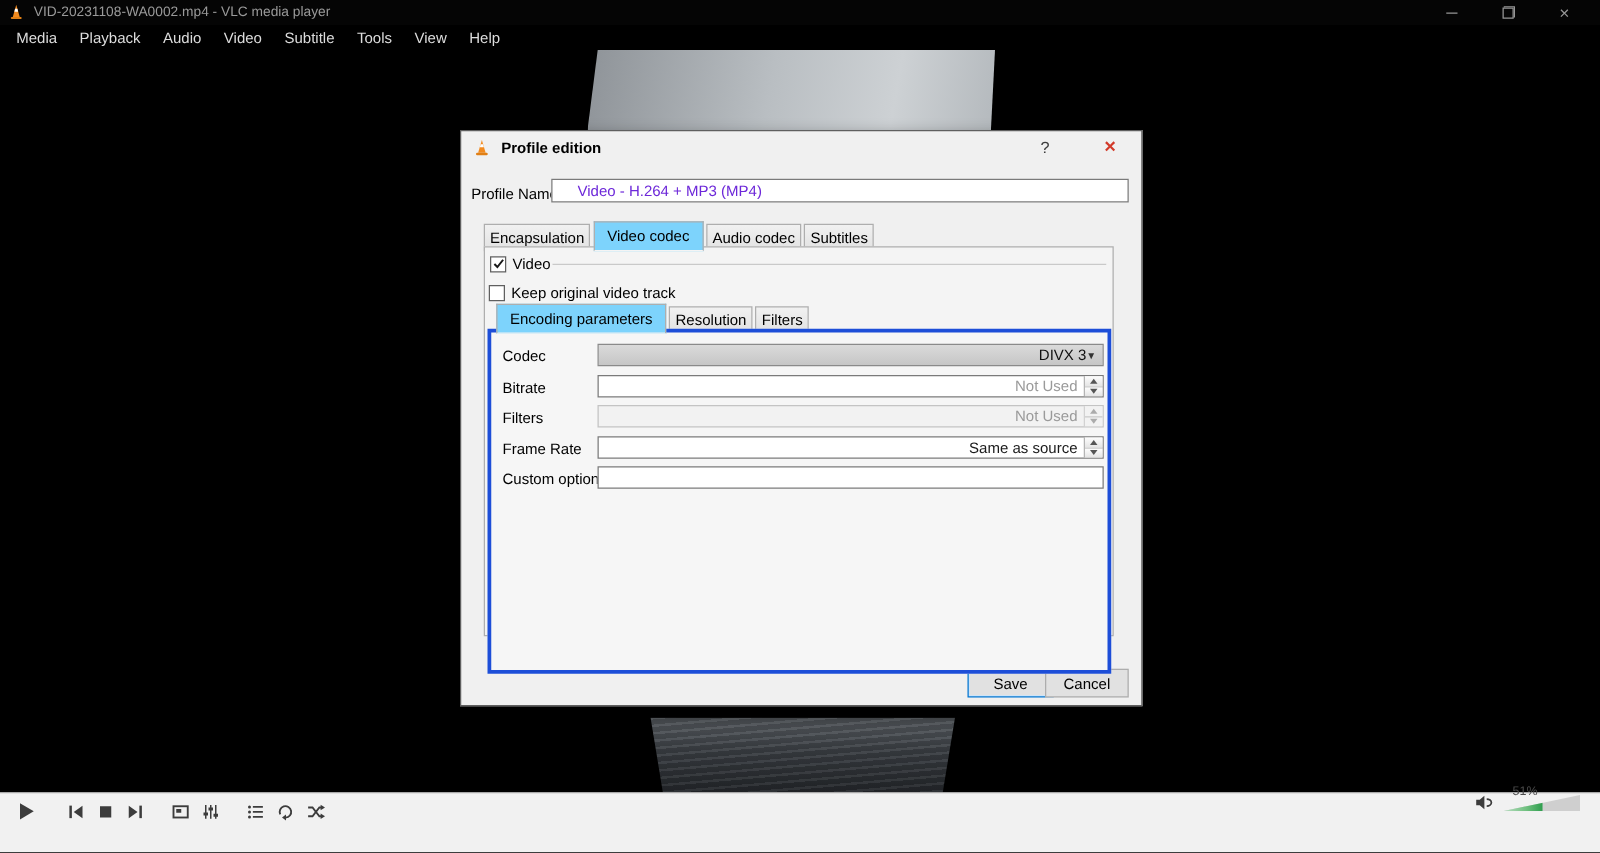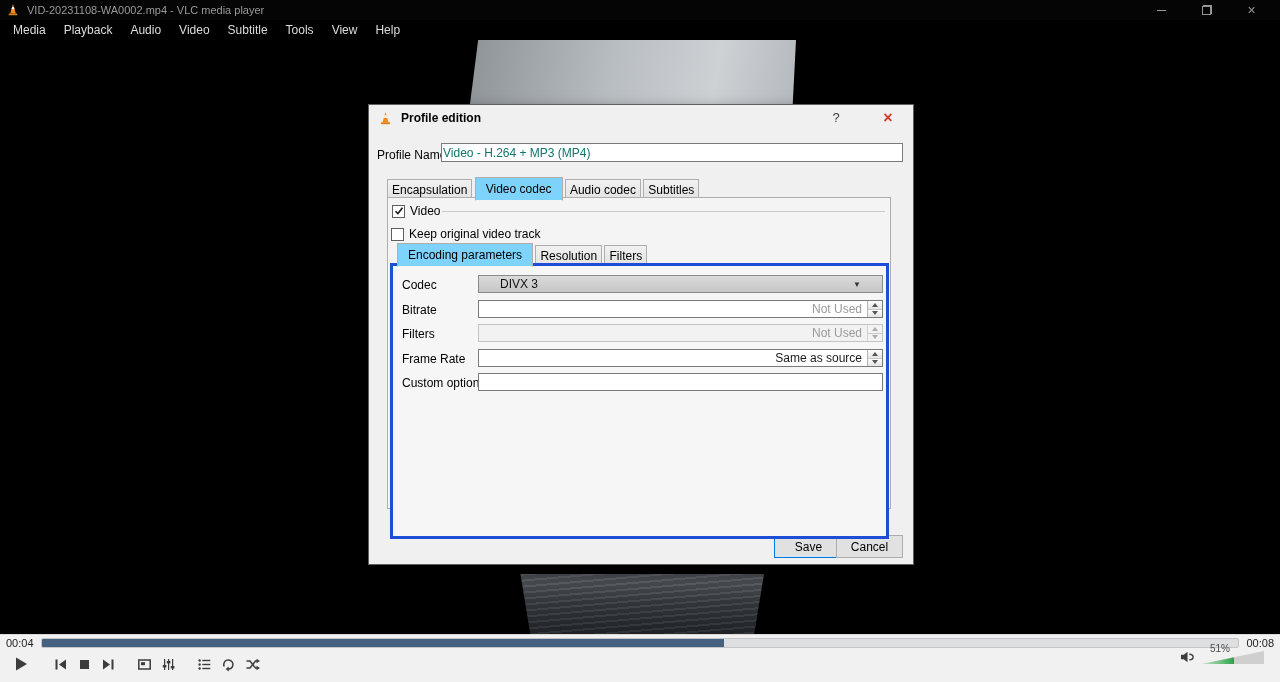--- a/index.html
+++ b/index.html
@@ -41,21 +41,21 @@
   .dlg-titlebar { position:absolute; left:0; top:0; right:0; height:26px; display:flex; align-items:center; padding:0 9px; }
   .dlg-title { font-weight:bold; font-size:12px; margin-left:8px; }
   .dlg-help { position:absolute; right:68px; top:5px; width:18px; height:18px; text-align:center;
     color:#3c3c3c; font-size:13px; cursor:default; }
   .dlg-close { position:absolute; right:14px; top:3px; width:22px; height:20px; text-align:center;
     color:var(--close-red,#d23a2a); font-size:16px; font-weight:bold; line-height:20px; cursor:default; }
 
   .profile-label { position:absolute; left:8px; top:43px; }
   .profile-input { position:absolute; left:72px; top:38px; width:462px; height:19px;
     border:1px solid #7a7a7a; background:#fff; font-family:"Liberation Sans",sans-serif;
-    font-size:12px; padding:0 1px; color:#0f766e; }
+    font-size:12px; padding:0 20px; color:#6d28d9; }
 
   .tabs { position:absolute; left:18px; top:72px; height:21px; white-space:nowrap; }
   .tab { display:inline-block; vertical-align:bottom; padding:3px 4px; font-size:12px;
     border:1px solid #aeaeae; background:linear-gradient(#f1f1f1,#e2e2e2); margin-right:-1px; cursor:default; }
   .tab.active { padding:4px 10px; background:#7dd3fc; border-bottom:1px solid #f4f4f4;
     position:relative; z-index:3; }
   .tabpanel { position:absolute; left:18px; top:92px; width:504px; height:312px;
     border:1px solid #aeaeae; background:#f4f4f4; z-index:1; }
 
   .checkbox { display:inline-flex; align-items:center; gap:5px; cursor:default; }
@@ -66,21 +66,21 @@
   .group-line { position:absolute; left:54px; right:5px; top:13px; height:1px; background:#c9c9c9; }
 
   .subtabs { position:absolute; left:9px; top:45px; height:21px; white-space:nowrap; }
   .subpanel { position:absolute; left:2px; top:65px; width:499px; height:276px;
     border:3px solid #1d4ed8; background:#f6f6f6; z-index:1; }
 
   .frow-label { position:absolute; left:9px; font-size:12px; color:#000; }
   .ffield { position:absolute; left:85px; width:405px; height:18px; }
 
   .combo { border:1px solid #8a8a8a; background:linear-gradient(#dadada,#c6c6c6);
-    display:flex; align-items:center; padding:0 21px; cursor:default; height:18px; }
+    display:flex; align-items:center; padding:0 5px; cursor:default; height:18px;text-align:right; }
   .combo-text { font-size:12px; color:#111; flex:1; }
   .combo-arrow { font-size:8px; color:#333; }
 
   .spin { border:1px solid #7a7a7a; background:#fff; display:flex; align-items:center; height:18px; }
   .spin .spin-value { flex:1; text-align:right; padding-right:5px; font-size:12px; }
   .spin-value.muted { color:#9a9a9a; }
   .spin-value.dark { color:#1a1a1a; }
   .spin-buttons { width:15px; height:100%; border-left:1px solid #b4b4b4;
     display:flex; flex-direction:column; }
   .spin-half { flex:1; display:flex; align-items:center; justify-content:center;
@@ -263,27 +263,20 @@
         <input class="text-input" type="text" value="" style="">
       </div>
     </div>
   </div>
 
   <button class="dlg-btn save">Save</button>
   <button class="dlg-btn cancel">Cancel</button>
 </div>
 
 <div class="bottombar">
-  <div class="seekrow">
-    <span class="time-label">00:04</span>
-    <div class="seek-track">
-      <div class="seek-fill" style="width: 57%;"></div>
-    </div>
-    <span class="time-label">00:08</span>
-  </div>
 
   <div class="controlsrow">
     <span class="pbtn big">
       <svg width="16" height="16" viewBox="0 0 16 16">
           <polygon class="ic" points="3,1.5 14,8 3,14.5"></polygon>
         </svg>
     </span>
     <span class="grp-gap"></span>
     <span class="pbtn">
       <svg width="15" height="15" viewBox="0 0 15 15">

